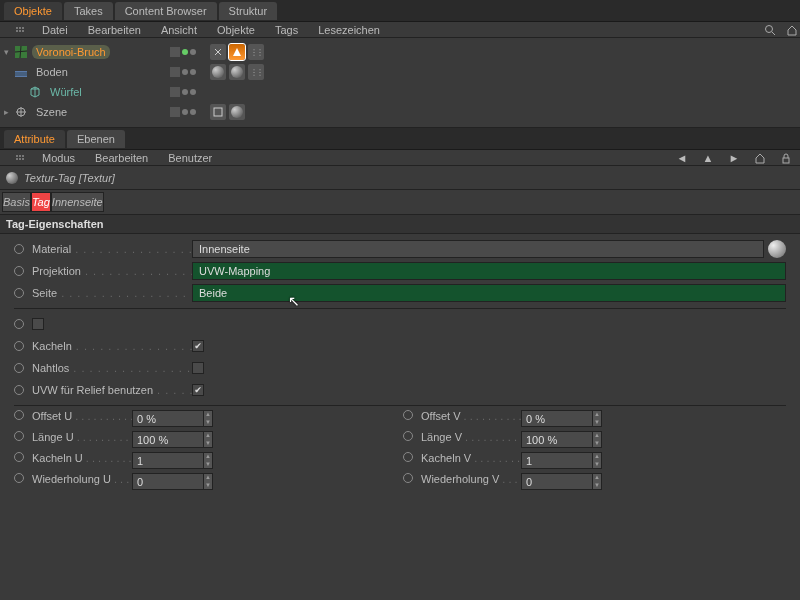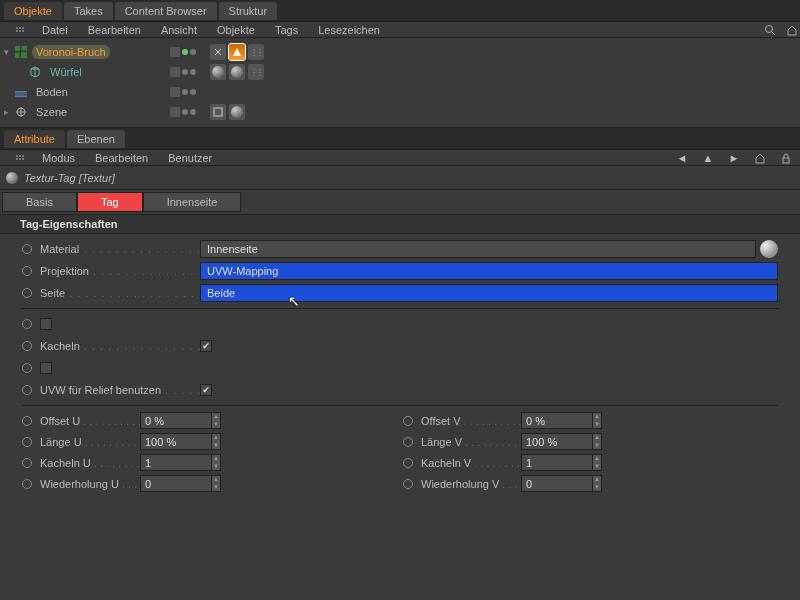--- a/index.html
+++ b/index.html
@@ -32,37 +32,37 @@
 .iconrow { padding-top:4px; padding-left:4px; }
 .iconset { display:flex; gap:3px; height:20px; align-items:center; }
 .tinyicon { width:16px; height:16px; border-radius:2px; background:#555; display:flex; align-items:center; justify-content:center; }
 .tinyicon.orange { background:linear-gradient(#c60,#f93); }
 .tinyicon.sel { outline:1px solid #fff; }
 .tinyicon.dots::after { content:"⋮⋮"; font-size:8px; color:#aaa; letter-spacing:-2px; }
 .ball { width:12px; height:12px; border-radius:50%; background:radial-gradient(circle at 30% 30%, #ccc, #444); }
 .attr-title { background:#3a3a3a; height:24px; display:flex; align-items:center; padding:0 6px; border-bottom:1px solid #222;font-style:italic; }
 .attr-title .ball { margin-right:6px; }
 .sub-tabs { display:flex; background:#3a3a3a; padding:2px 2px; gap:0; border-bottom:1px solid #222; }
-.sub-tab { padding:3px 23px; background:#4a4a4a; border:1px solid #222; cursor:pointer; }
+.sub-tab { padding:3px 0; background:#4a4a4a; border:1px solid #222; cursor:pointer;font-style:italic; }
 .sub-tab.active { background:#ef4444; color:#fff; }
-.section-hdr { background:#333; padding:3px 20px; font-weight:bold; color:#ddd; border-bottom:1px solid #222; }
-.props { padding:4px 22px; }
+.section-hdr { background:#333; padding:3px 6px; font-weight:bold; color:#ddd; border-bottom:1px solid #222; }
+.props { padding:4px 14px; }
 .prop-row { display:flex; align-items:center; height:22px; }
 .radio { width:10px; height:10px; border:1px solid #888; border-radius:50%; margin-right:8px; flex-shrink:0; }
 .plabel { width:160px; white-space:nowrap; overflow:hidden; }
 .plabel::after { content:" . . . . . . . . . . . . . . . . . . . . . . . . . ."; color:#666; letter-spacing:1px; }
 .field { flex:1; background:#4a4a4a; border:1px solid #222; height:18px; padding:0 6px; display:flex; align-items:center; color:#ddd; }
-.field.dd { background:#1d4ed8; }
+.field.dd { background:#14532d; }
 .mat-swatch { width:18px; height:18px; border-radius:50%; background:radial-gradient(circle at 30% 30%, #eee, #666); margin-left:4px; }
 .chk { width:12px; height:12px; border:1px solid #222; background:#4a4a4a; display:flex; align-items:center; justify-content:center; font-size:9px; color:#ddd; }
 .divider { height:1px; background:#222; margin:4px 0; }
 .grid2 { display:flex; }
 .colA,.colB { flex:1; }
 .colA { padding-right:6px; }
-.num-row { display:flex; align-items:center; height:21px; }
+.num-row { display:flex; align-items:flex-start; height:21px; }
 .num-row .plabel2 { width:100px; white-space:nowrap; overflow:hidden; }
 .num-row .plabel2::after { content:" . . . . . . . . . . . . . . . ."; color:#666; }
 .numfield { width:72px; background:#4a4a4a; border:1px solid #222; height:17px; padding:0 4px; display:flex; align-items:center; color:#ddd; }
 .spin { width:10px; height:17px; background:#555; border:1px solid #222; display:flex; flex-direction:column; margin-left:-1px; }
 .spin div { flex:1; font-size:6px; text-align:center; line-height:7px; color:#999; }
 .cursor { position:absolute; left:288px; top:293px; font-size:14px; color:#fff; pointer-events:none; filter:drop-shadow(0 0 1px #000); }
 .top-icons { margin-left:auto; display:flex; gap:4px; padding-right:6px; }
 svg { display:block; }
 </style>
 </head>
@@ -109,39 +109,39 @@
     <div class="tree-row">
       <span class="twisty">▾</span>
       <span class="oicon">
           <svg width="14" height="14">
             <rect x="1" y="1" width="12" height="12" fill="#3a7a3a"></rect>
             <path d="M1 7 L13 6 M7 1 L6 13" stroke="#222"></path>
           </svg>
         </span>
       <span class="label voronoi sel">Voronoi-Bruch</span>
     </div>
-    <div class="tree-row ind">
-      <span class="twisty"></span>
-      <span class="oicon">
-          <svg width="14" height="14">
-            <path d="M3 4 L7 2 L11 4 L11 10 L7 12 L3 10 Z M7 2 L7 12 M3 4 L11 4" stroke="#6bb8a8" fill="none"></path>
-          </svg>
-        </span>
-      <span class="label cube">Würfel</span>
-    </div>
     <div class="tree-row">
       <span class="twisty"></span>
       <span class="oicon">
           <svg width="14" height="14">
             <rect x="1" y="6" width="12" height="6" fill="#5a7aa8"></rect>
             <line x1="1" y1="8" x2="13" y2="8" stroke="#345"></line>
             <line x1="1" y1="10" x2="13" y2="10" stroke="#345"></line>
           </svg>
         </span>
       <span class="label">Boden</span>
+    </div>
+    <div class="tree-row ind">
+      <span class="twisty"></span>
+      <span class="oicon">
+          <svg width="14" height="14">
+            <path d="M3 4 L7 2 L11 4 L11 10 L7 12 L3 10 Z M7 2 L7 12 M3 4 L11 4" stroke="#6bb8a8" fill="none"></path>
+          </svg>
+        </span>
+      <span class="label cube">Würfel</span>
     </div>
     <div class="tree-row">
       <span class="twisty">▸</span>
       <span class="oicon">
           <svg width="14" height="14">
             <circle cx="7" cy="7" r="4" stroke="#aaa" fill="none"></circle>
             <line x1="7" y1="2" x2="7" y2="12" stroke="#aaa"></line>
             <line x1="2" y1="7" x2="12" y2="7" stroke="#aaa"></line>
           </svg>
         </span>
@@ -279,20 +279,21 @@
     <div class="radio"></div>
     <div class="chk"></div>
   </div>
   <div class="prop-row">
     <div class="radio"></div>
     <div class="plabel">Kacheln</div>
     <div class="chk">✔</div>
   </div>
   <div class="prop-row">
     <div class="radio"></div>
+    <div class="plabel">Nahtlos</div>
     <div class="chk"></div>
   </div>
   <div class="prop-row">
     <div class="radio"></div>
     <div class="plabel">UVW für Relief benutzen</div>
     <div class="chk">✔</div>
   </div>
 
   <div class="divider"></div>
 

